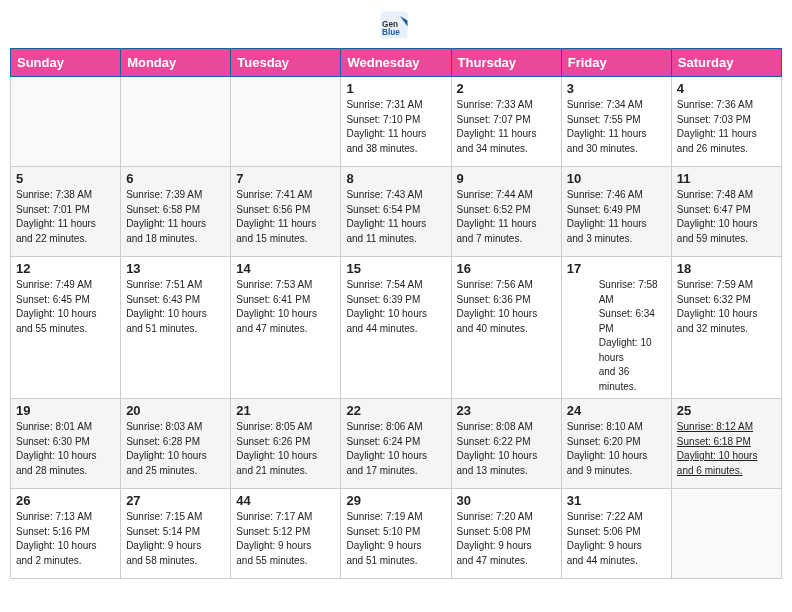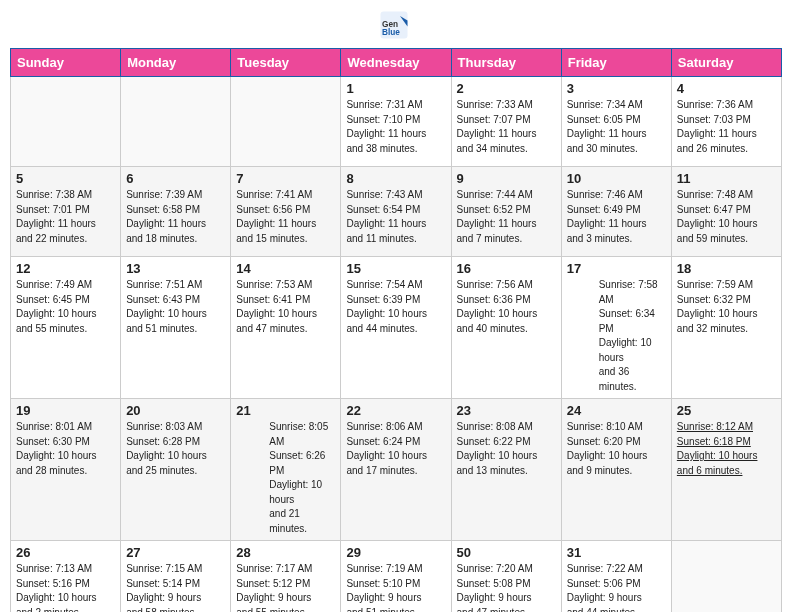--- a/index.html
+++ b/index.html
@@ -130,21 +130,21 @@
         <td>
           <div class="day-num">2</div>
           <div class="day-info" style="white-space: pre-line;">Sunrise: 7:33 AM
 Sunset: 7:07 PM
 Daylight: 11 hours
 and 34 minutes.</div>
         </td>
         <td>
           <div class="day-num">3</div>
           <div class="day-info" style="white-space: pre-line;">Sunrise: 7:34 AM
-Sunset: 6:05 PM
+Sunset: 7:55 PM
 Daylight: 11 hours
 and 30 minutes.</div>
         </td>
         <td>
           <div class="day-num">4</div>
           <div class="day-info" style="white-space: pre-line;">Sunrise: 7:36 AM
 Sunset: 7:03 PM
 Daylight: 11 hours
 and 26 minutes.</div>
         </td>
@@ -261,21 +261,21 @@
         </td>
         <td>
           <div class="day-num">20</div>
           <div class="day-info" style="white-space: pre-line;">Sunrise: 8:03 AM
 Sunset: 6:28 PM
 Daylight: 10 hours
 and 25 minutes.</div>
         </td>
         <td>
           <div class="day-num">21</div>
-          <div class="day-info" style="white-space: pre-line; margin-left: 33px;">Sunrise: 8:05 AM
+          <div class="day-info" style="white-space: pre-line;">Sunrise: 8:05 AM
 Sunset: 6:26 PM
 Daylight: 10 hours
 and 21 minutes.</div>
         </td>
         <td>
           <div class="day-num">22</div>
           <div class="day-info" style="white-space: pre-line;">Sunrise: 8:06 AM
 Sunset: 6:24 PM
 Daylight: 10 hours
 and 17 minutes.</div>
@@ -311,35 +311,35 @@
 and 2 minutes.</div>
         </td>
         <td>
           <div class="day-num">27</div>
           <div class="day-info" style="white-space: pre-line;">Sunrise: 7:15 AM
 Sunset: 5:14 PM
 Daylight: 9 hours
 and 58 minutes.</div>
         </td>
         <td>
-          <div class="day-num">28</div>
+          <div class="day-num">44</div>
           <div class="day-info" style="white-space: pre-line;">Sunrise: 7:17 AM
 Sunset: 5:12 PM
 Daylight: 9 hours
 and 55 minutes.</div>
         </td>
         <td>
           <div class="day-num">29</div>
           <div class="day-info" style="white-space: pre-line;">Sunrise: 7:19 AM
 Sunset: 5:10 PM
 Daylight: 9 hours
 and 51 minutes.</div>
         </td>
         <td>
-          <div class="day-num">50</div>
+          <div class="day-num">30</div>
           <div class="day-info" style="white-space: pre-line;">Sunrise: 7:20 AM
 Sunset: 5:08 PM
 Daylight: 9 hours
 and 47 minutes.</div>
         </td>
         <td>
           <div class="day-num">31</div>
           <div class="day-info" style="white-space: pre-line;">Sunrise: 7:22 AM
 Sunset: 5:06 PM
 Daylight: 9 hours

